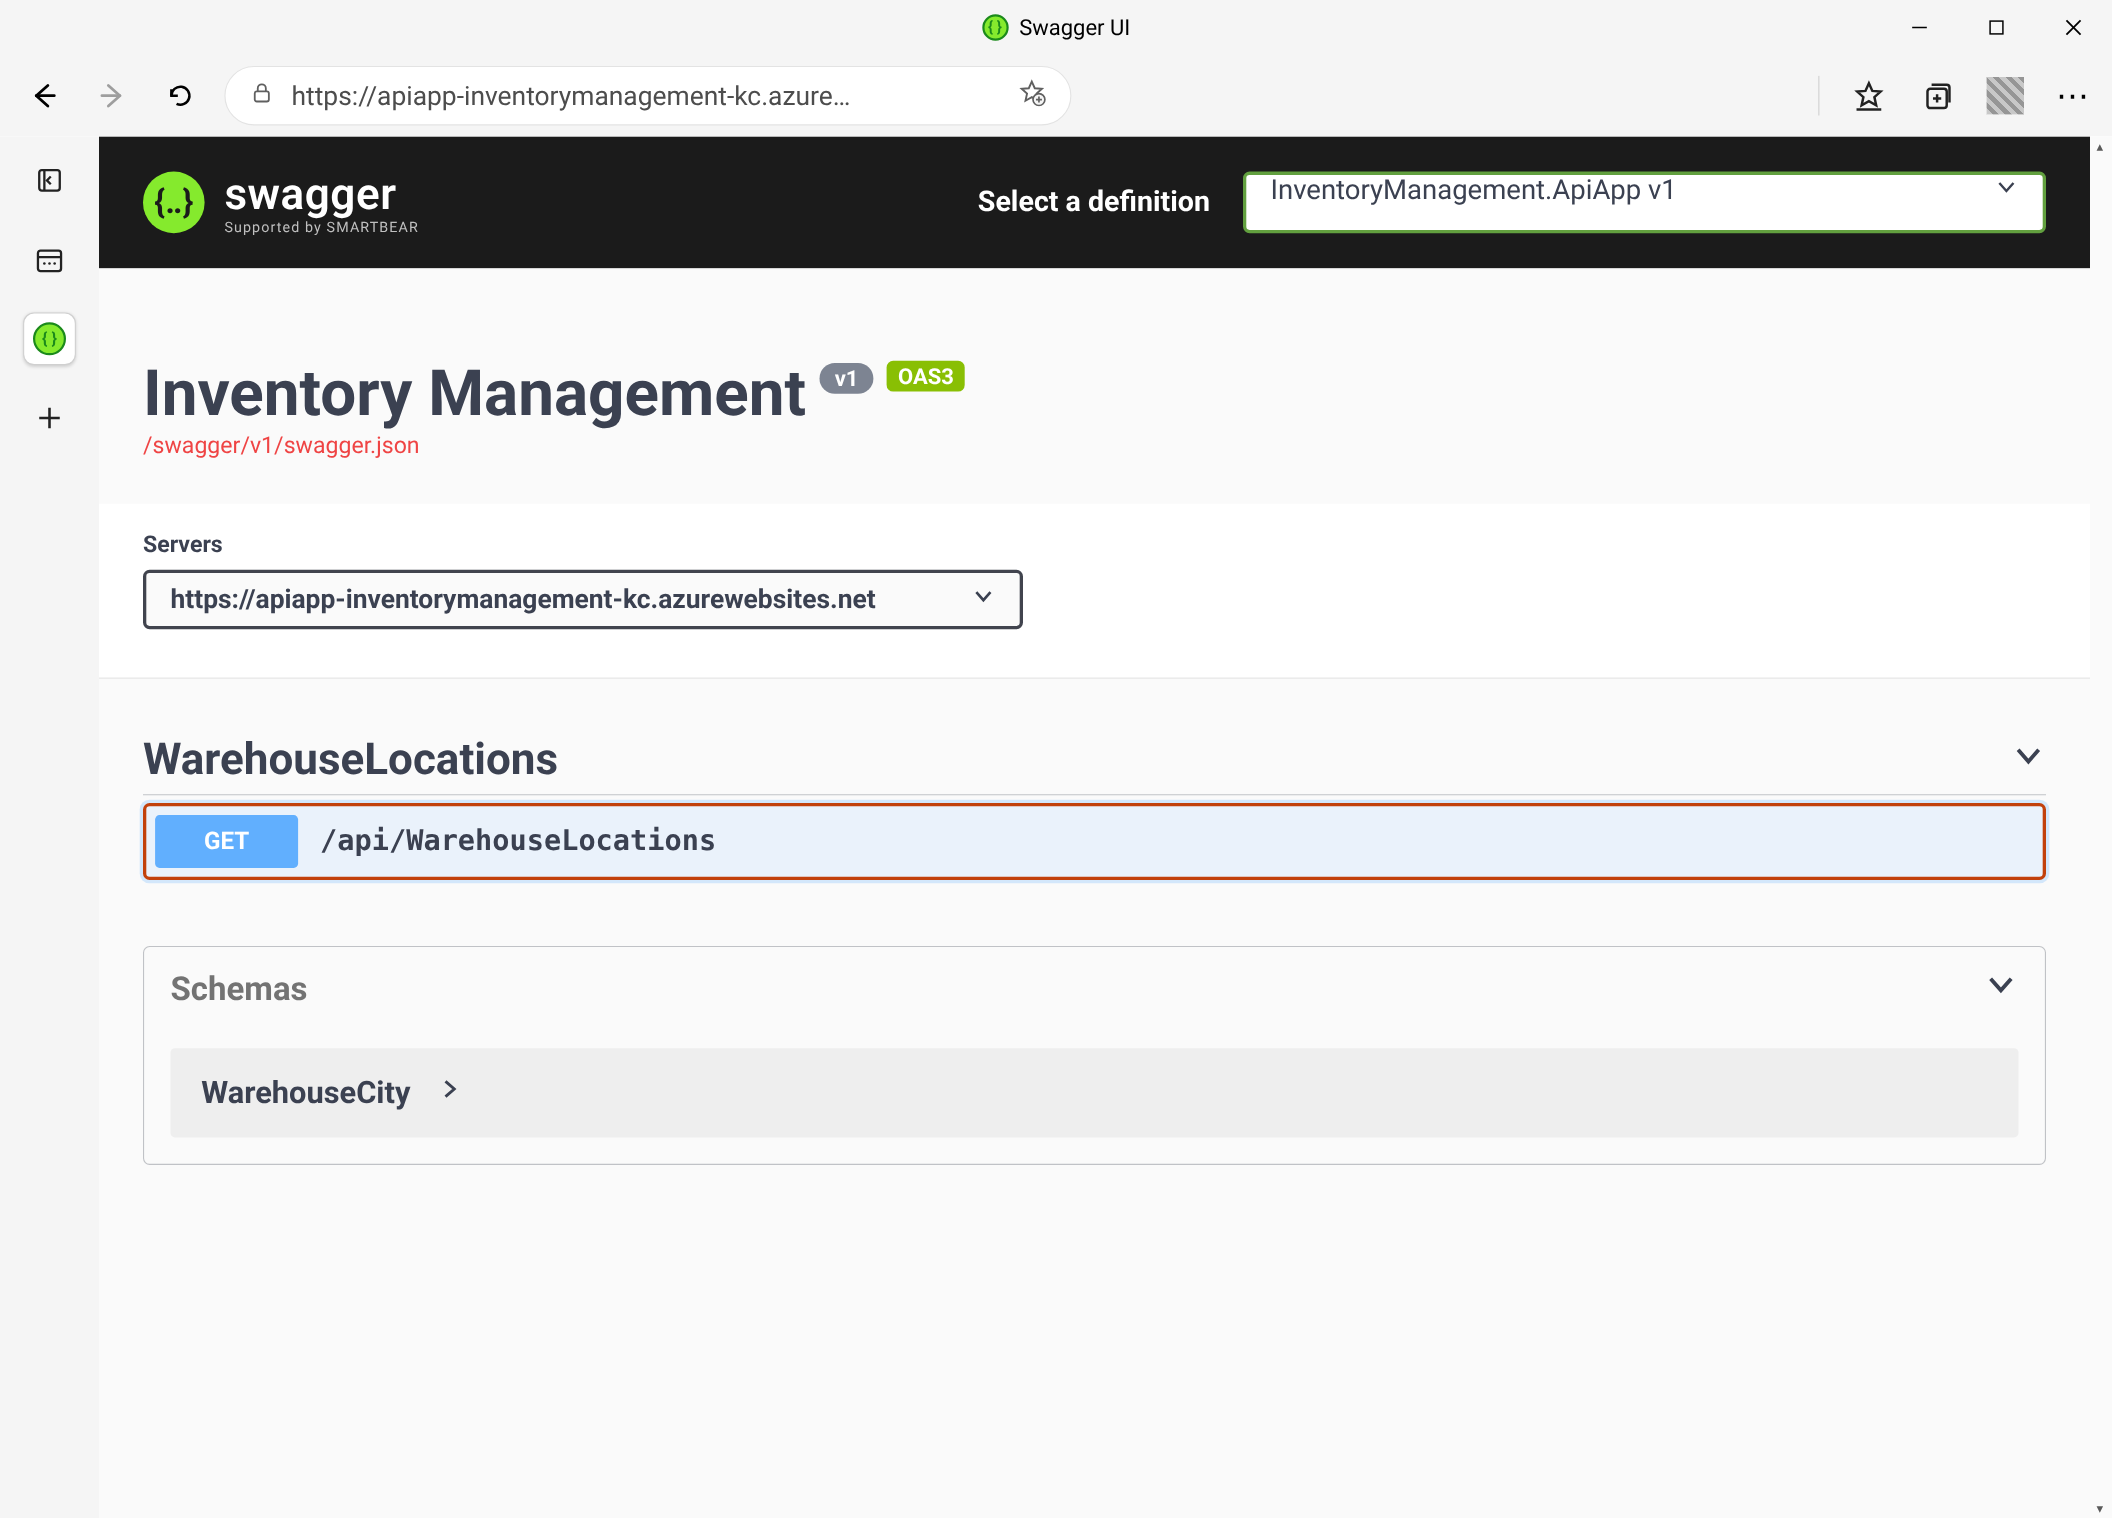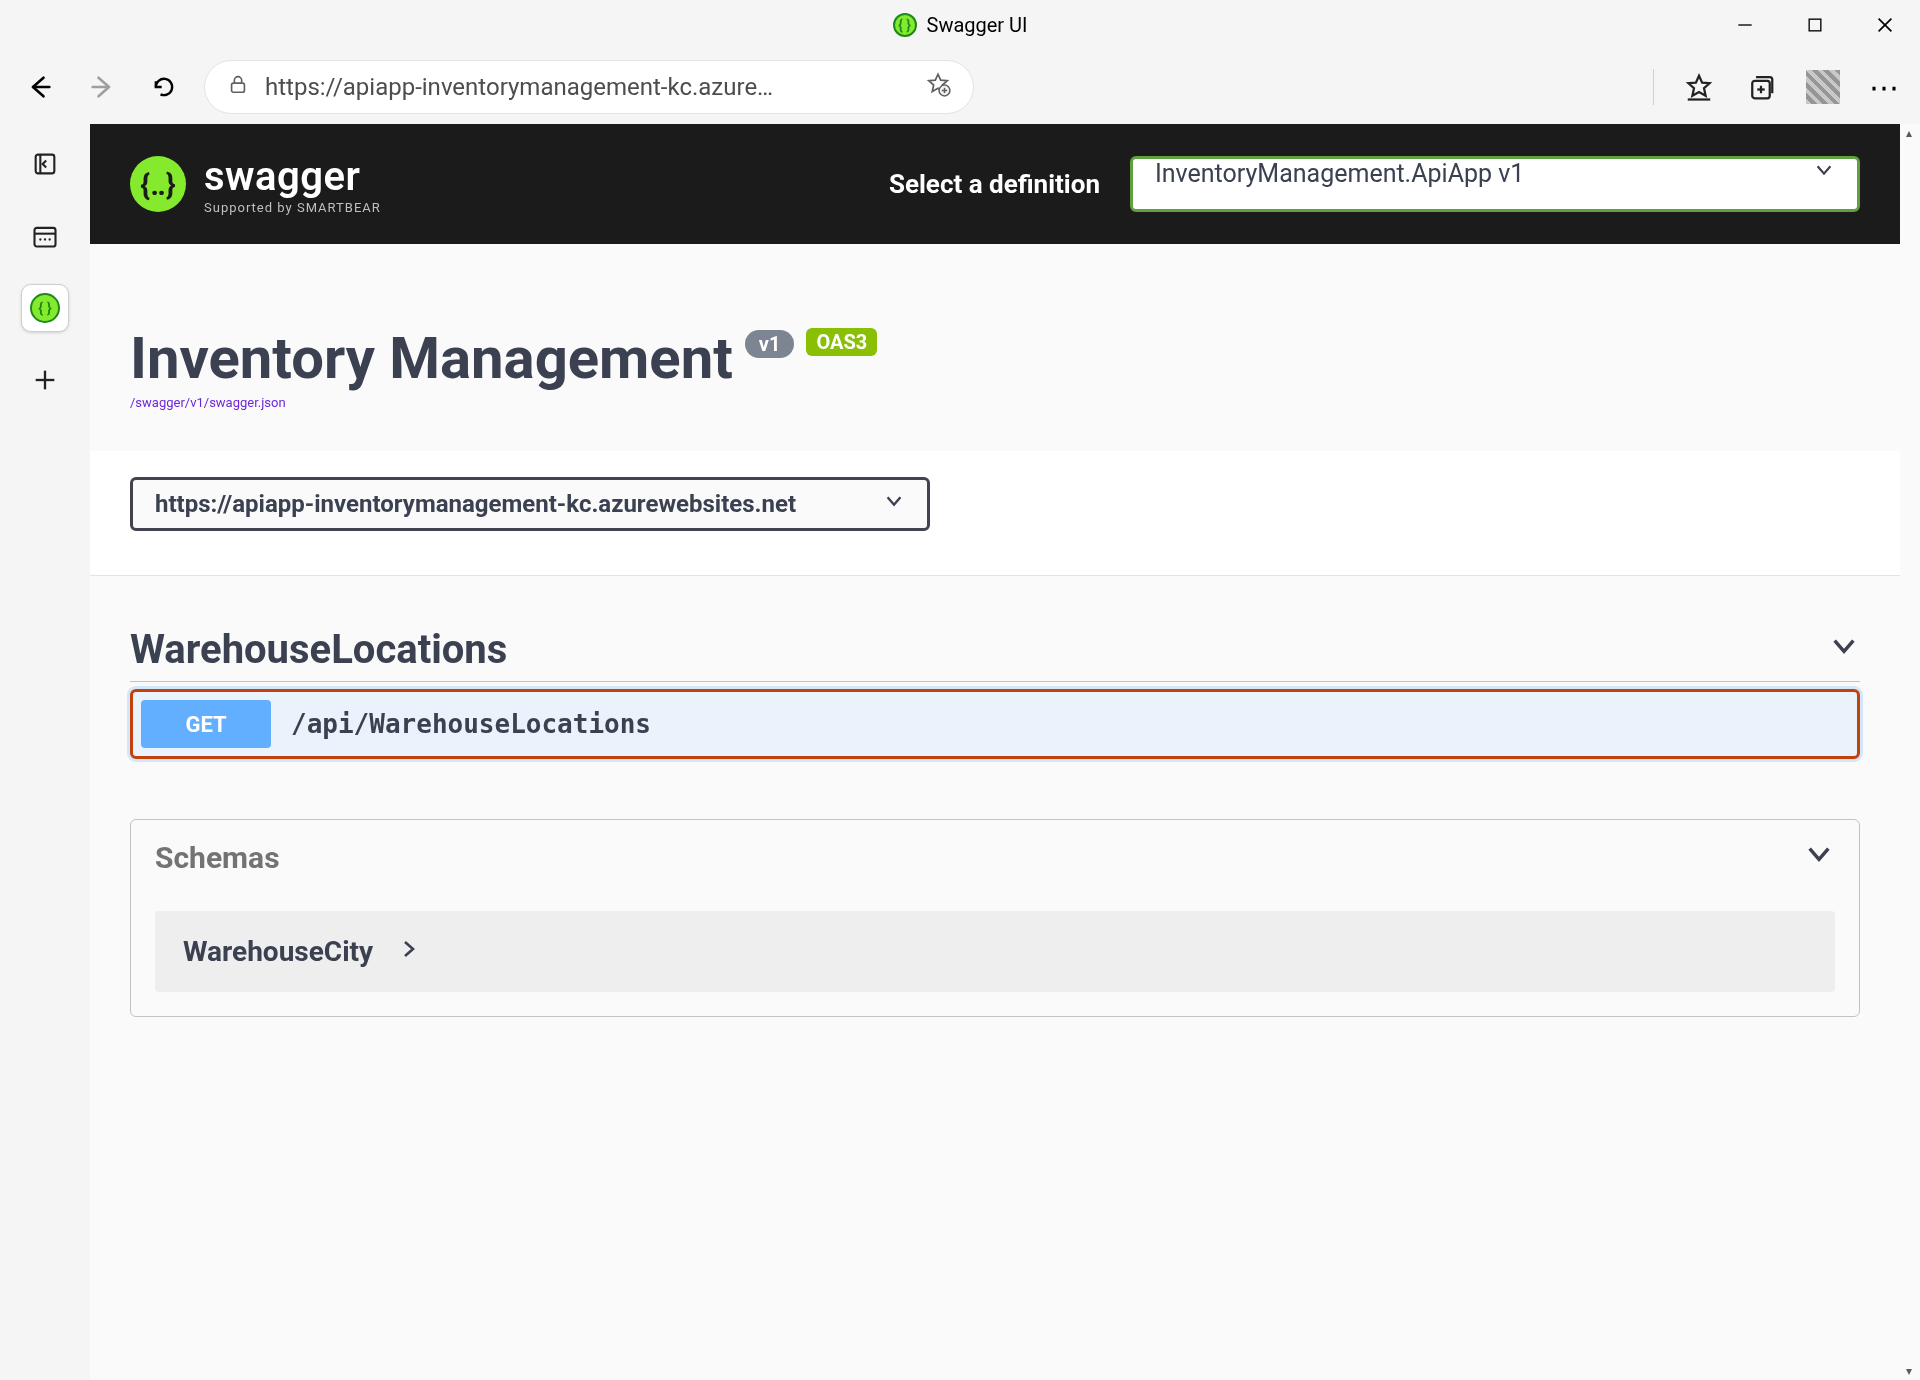--- a/index.html
+++ b/index.html
@@ -108,21 +108,21 @@
 .def-select {
   width: 730px; height: 56px; border: 3px solid #62a03f; background: #fff; border-radius: 6px;
   display: flex; padding: 0 22px; font-size: 25px; color: #3b4151; justify-content: space-between;
 }
 .def-select .chev { font-size: 22px; }
 
 .info-section { padding: 80px 40px 40px; background:#fafafa; }
 .api-title { font-size: 58px; font-weight: 700; color: #3b4151; display: flex; align-items: flex-start; gap: 12px; }
 .ver-badge { background:#7d8492; color:#fff; font-size:20px; padding:2px 14px; border-radius:18px; position:relative; top:6px; }
 .oas-badge { background:#89bf04; color:#fff; font-size:20px; font-weight:700; padding:2px 10px; border-radius:6px; position:relative; top:4px; }
-.json-link { color:#6d28d9; font-size:13px; margin-top:2px; display:inline-block; }
+.json-link { color:#ef4444; font-size:21px; margin-top:2px; display:inline-block; }
 
 .servers-wrap { background: #fff; padding: 26px 40px 44px; }
 .servers-label { font-size: 21px; font-weight: 700; color: #3b4151; margin-bottom: 10px; }
 .server-select {
   width: 800px; height: 54px; border: 3px solid #41444e; border-radius: 6px;
   display:flex; align-items:center; padding:0 22px; justify-content:space-between;
   font-size: 24px; font-weight:700; color:#3b4151; background:#fafafa;
 }
 .divider { border:none; border-top:1px solid #e4e4e4; }
 
@@ -291,20 +291,21 @@
         <div class="info-section">
           <div class="api-title">
             <span>Inventory Management</span>
             <span class="ver-badge">v1</span>
             <span class="oas-badge">OAS3</span>
           </div>
           <a class="json-link">/swagger/v1/swagger.json</a>
         </div>
 
         <div class="servers-wrap">
+          <div class="servers-label">Servers</div>
           <div class="server-select">
             <span>https://apiapp-inventorymanagement-kc.azurewebsites.net</span>
             <span>
               <svg width="22" height="22" viewBox="0 0 24 24">
                   <polyline points="5,8 12,16 19,8" fill="none" stroke="#3b4151" stroke-width="2.6"></polyline>
                 </svg>
             </span>
           </div>
         </div>
         <hr class="divider">

